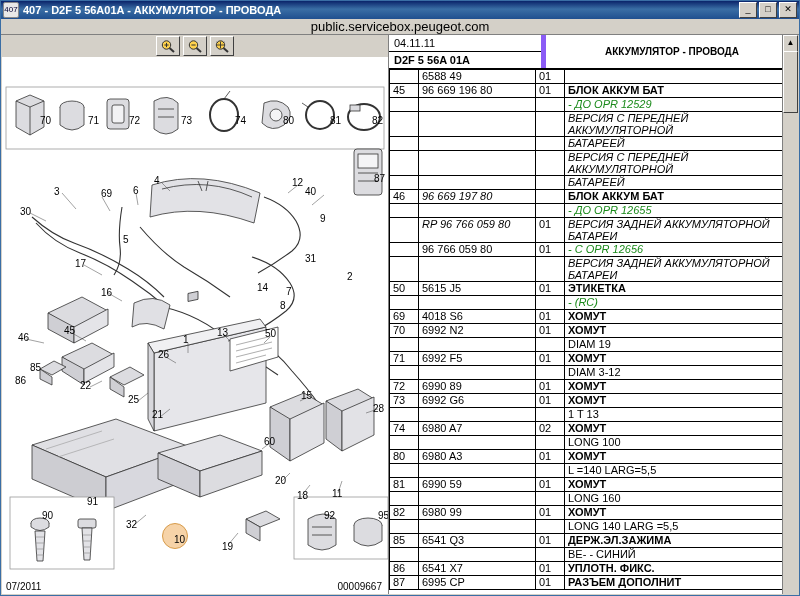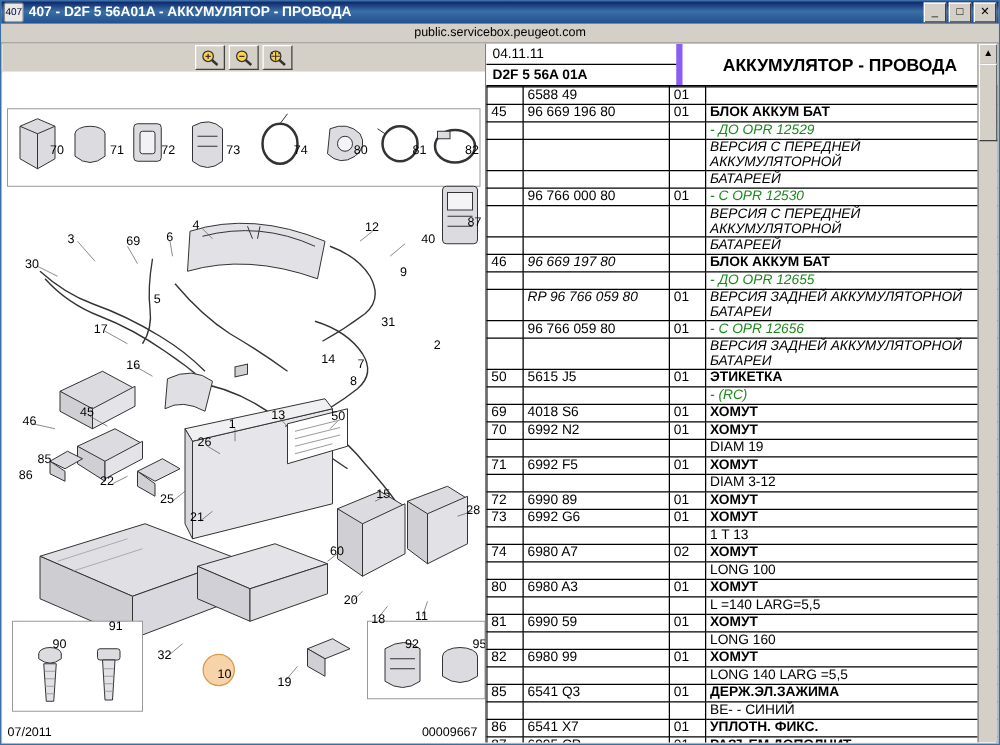--- a/index.html
+++ b/index.html
@@ -26,21 +26,21 @@
   .winbtn{
     width:16px;height:14px;background:#d4d0c8;border:1px solid #fff;
     border-right-color:#404040;border-bottom-color:#404040;
     color:#000;font-size:9px;line-height:12px;text-align:center;
   }
 
   
   .urlbar{
     height:15px;background:#d4d0c8;border-bottom:1px solid #808080;
     display:flex;align-items:center;justify-content:center;
-    font-size:10px;color:#000;
+    font-size:13px;color:#000;
   }
 
   
   .content{position:absolute;left:1px;top:34px;right:1px;bottom:1px;display:flex;background:#fff;}
   .leftpane{position:relative;width:386px;flex:0 0 386px;background:#fff;border-right:1px solid #808080;}
   .rightpane{position:relative;flex:1 1 auto;background:#fff;overflow:hidden;}
 
   
   .ltoolbar{
     height:22px;background:#d4d0c8;border-bottom:1px solid #808080;
@@ -63,21 +63,21 @@
   .hl-circle{
     position:absolute;width:24px;height:24px;border-radius:50%;
     background:#f6d3a8;border:1px solid #d79b4a;
   }
   .figfooter{position:absolute;bottom:2px;left:4px;font-size:10px;}
   .figfooter2{position:absolute;bottom:2px;right:6px;font-size:10px;}
 
   
   .rhead{display:flex;border-bottom:1px solid #000;}
   .rhead .cell{padding:2px 5px;font-size:12px;}
-  .rhead .right{flex:1 1 auto;text-align:right;font-weight:bold;font-size:14px;display:flex;align-items:center;justify-content:center;}
+  .rhead .right{flex:1 1 auto;text-align:right;font-weight:bold;font-size:10px;display:flex;align-items:center;justify-content:center;}
   .rhead .l1{display:block;border-bottom:1px solid #000;padding:2px 5px;}
   .rhead .l2{display:block;padding:2px 5px;font-weight:bold;}
   .rhead-left-wrap{width:152px;flex:0 0 152px;border-right:5px solid #8b5cf6;}
 
   
   .tbl{width:100%;border-collapse:collapse;table-layout:fixed;font-size:11px;}
   .tbl td{border:1px solid #000;padding:0 3px;vertical-align:top;line-height:12px;height:13px;}
   .c-num{width:22px;text-align:left;}
   .c-ref{width:110px;}
   .c-qty{width:22px;text-align:left;}
@@ -342,21 +342,21 @@
             <div class="lbl" style="left: 233px; top: 58px;">74</div>
             <div class="lbl" style="left: 281px; top: 58px;">80</div>
             <div class="lbl" style="left: 328px; top: 58px;">81</div>
             <div class="lbl" style="left: 370px; top: 58px;">82</div>
             <div class="lbl" style="left: 372px; top: 116px;">87</div>
             <div class="lbl" style="left: 52px; top: 129px;">3</div>
             <div class="lbl" style="left: 99px; top: 131px;">69</div>
             <div class="lbl" style="left: 131px; top: 128px;">6</div>
             <div class="lbl" style="left: 152px; top: 118px;">4</div>
             <div class="lbl" style="left: 290px; top: 120px;">12</div>
-            <div class="lbl" style="left: 335px; top: 129px;">40</div>
+            <div class="lbl" style="left: 303px; top: 129px;">40</div>
             <div class="lbl" style="left: 18px; top: 149px;">30</div>
             <div class="lbl" style="left: 121px; top: 177px;">5</div>
             <div class="lbl" style="left: 318px; top: 156px;">9</div>
             <div class="lbl" style="left: 73px; top: 201px;">17</div>
             <div class="lbl" style="left: 303px; top: 196px;">31</div>
             <div class="lbl" style="left: 345px; top: 214px;">2</div>
             <div class="lbl" style="left: 99px; top: 230px;">16</div>
             <div class="lbl" style="left: 255px; top: 225px;">14</div>
             <div class="lbl" style="left: 284px; top: 229px;">7</div>
             <div class="lbl" style="left: 278px; top: 243px;">8</div>
@@ -427,26 +427,20 @@
               <td class="c-desc desc-sub">ВЕРСИЯ С ПЕРЕДНЕЙ АККУМУЛЯТОРНОЙ</td>
             </tr>
             <tr>
               <td class="c-num"></td>
               <td class="c-ref nowrap"></td>
               <td class="c-qty"></td>
               <td class="c-desc desc-sub">БАТАРЕЕЙ</td>
             </tr>
             <tr>
               <td class="c-num"></td>
-              <td class="c-ref nowrap">96 766 000 80</td>
-              <td class="c-qty">01</td>
-              <td class="c-desc desc-sub green">- C OPR 12530</td>
-            </tr>
-            <tr>
-              <td class="c-num"></td>
               <td class="c-ref nowrap"></td>
               <td class="c-qty"></td>
               <td class="c-desc desc-sub">ВЕРСИЯ С ПЕРЕДНЕЙ АККУМУЛЯТОРНОЙ</td>
             </tr>
             <tr>
               <td class="c-num"></td>
               <td class="c-ref nowrap"></td>
               <td class="c-qty"></td>
               <td class="c-desc desc-sub">БАТАРЕЕЙ</td>
             </tr>

